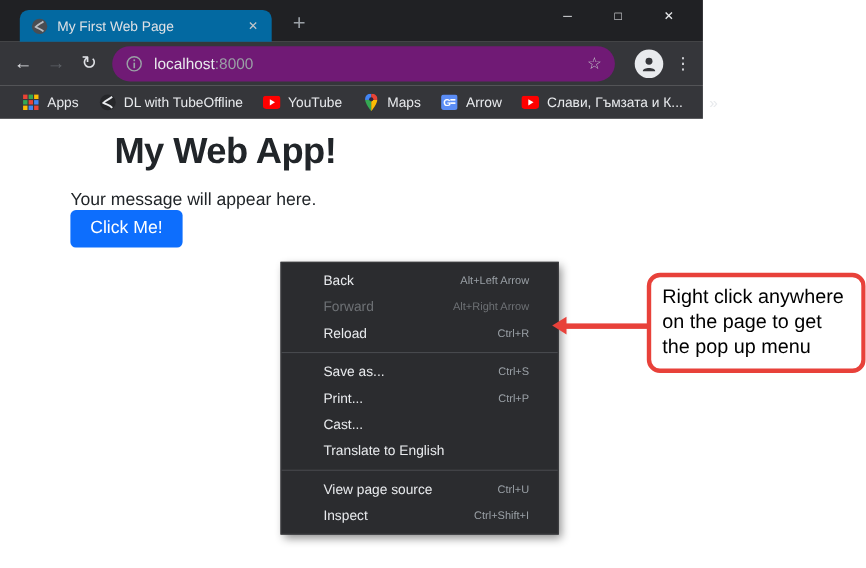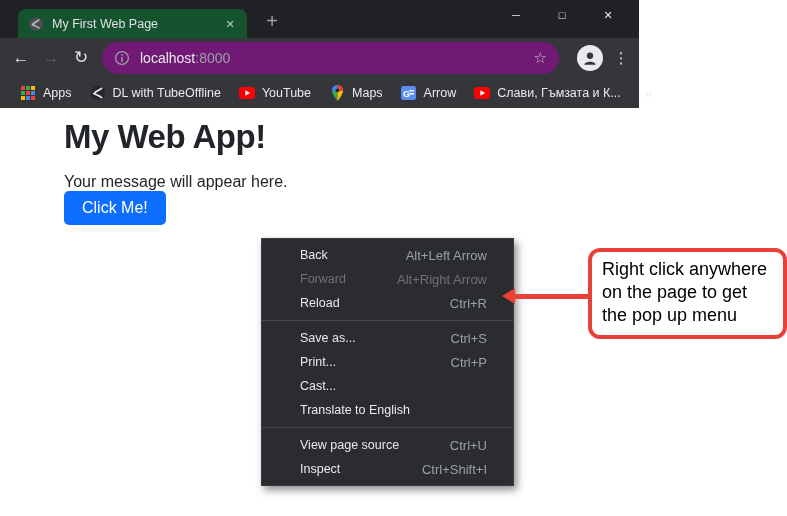--- a/index.html
+++ b/index.html
@@ -3,21 +3,21 @@
 <meta charset="utf-8">
 <style>
   * { margin:0; padding:0; box-sizing:border-box; }
   html,body { width:787px; height:516px; background:#ffffff;
     font-family:"Liberation Sans", sans-serif; overflow:hidden; position:relative; }
 
   
   .browser { position:absolute; left:0; top:0; width:639px; }
   .tabstrip { height:38px; background:#202124; position:relative; }
   .tab { position:absolute; left:18px; top:9px; width:229px; height:29px;
-    background:#14532d; border-radius:8px 8px 0 0; display:flex; align-items:center;
+    background:#0369a1; border-radius:8px 8px 0 0; display:flex; align-items:center;
     padding:0 8px 0 10px; }
   .tab-favicon { width:16px; height:16px; flex:0 0 16px; margin-right:8px; }
   .tab-title { color:#dfe1e5; font-size:12.5px; flex:1; white-space:nowrap;
     overflow:hidden; }
   .tab-close { color:#c2c5c9; font-size:11px; width:18px; height:18px; line-height:18px;
     text-align:center; border-radius:50%; cursor:pointer; }
   .newtab-btn { position:absolute; left:258px; top:8px; width:28px; height:28px;
     color:#9aa0a6; font-size:20px; line-height:26px; text-align:center; cursor:pointer; }
   .win-controls { position:absolute; right:8px; top:0; height:32px; display:flex; }
   .win-btn { width:46px; height:32px; color:#e8eaed; text-align:center; line-height:30px;
@@ -45,34 +45,34 @@
     justify-content:center; }
   .bm-label { color:#e8eaed; font-size:12.5px; white-space:nowrap; }
   .bm-overflow { margin-left:auto; color:#e8eaed; font-size:14px; cursor:pointer;
     padding:0 6px; }
 
   .apps-grid { display:grid; grid-template-columns:repeat(3,4px); grid-gap:1px; }
   .apps-grid span { width:4px; height:4px; display:block; }
 
   
   .content { position:absolute; left:0; top:108px; width:639px; padding:10px 0 0 64px; }
-  .page-heading { font-size:33px; font-weight:700; color:#212529; letter-spacing:-0.5px; }
+  .page-heading { font-size:33px; font-weight:700; color:#212529; letter-spacing:-0.5px;margin-left:40px; }
   .page-message { font-size:16px; color:#212529; margin-top:17px; }
   .primary-btn { background:#0d6efd; color:#fff; font-size:16px;
     font-family:"Liberation Sans", sans-serif; border:none; border-radius:5px;
     padding:8px 18px; cursor:pointer; }
 
   
-  .context-menu { position:absolute; left:261px; top:238px; width:253px;
+  .context-menu { position:absolute; left:255px; top:238px; width:253px;
     background:#2b2c2f; border:1px solid #3a3b3e; padding:4px 0;
     box-shadow:3px 4px 8px rgba(0,0,0,0.45); }
   .cm-item { height:24px; display:flex; align-items:center; justify-content:space-between;
     padding:0 26px 0 38px; cursor:pointer; }
   .cm-label { color:#e8eaed; font-size:12.5px; white-space:nowrap; }
-  .cm-shortcut { color:#9aa0a6; font-size:13px; white-space:nowrap; padding-left:20px; }
+  .cm-shortcut { color:#9aa0a6; font-size:10px; white-space:nowrap; padding-left:20px; }
   .cm-item.disabled .cm-label, .cm-item.disabled .cm-shortcut { color:#6e7175; }
   .cm-sep { height:1px; background:#47494d; margin:5px 0; }
 
   
   .annotation-box { position:absolute; left:588px; top:248px; width:199px;
     background:#ffffff; border:4px solid #e8413a; border-radius:12px;
     padding:6px 8px 8px 10px; }
   .annotation-text { font-size:18px; line-height:23px; color:#000000; }
   .arrow-line { position:absolute; left:513px; top:294px; width:76px; height:5px;
     background:#e8413a; }

